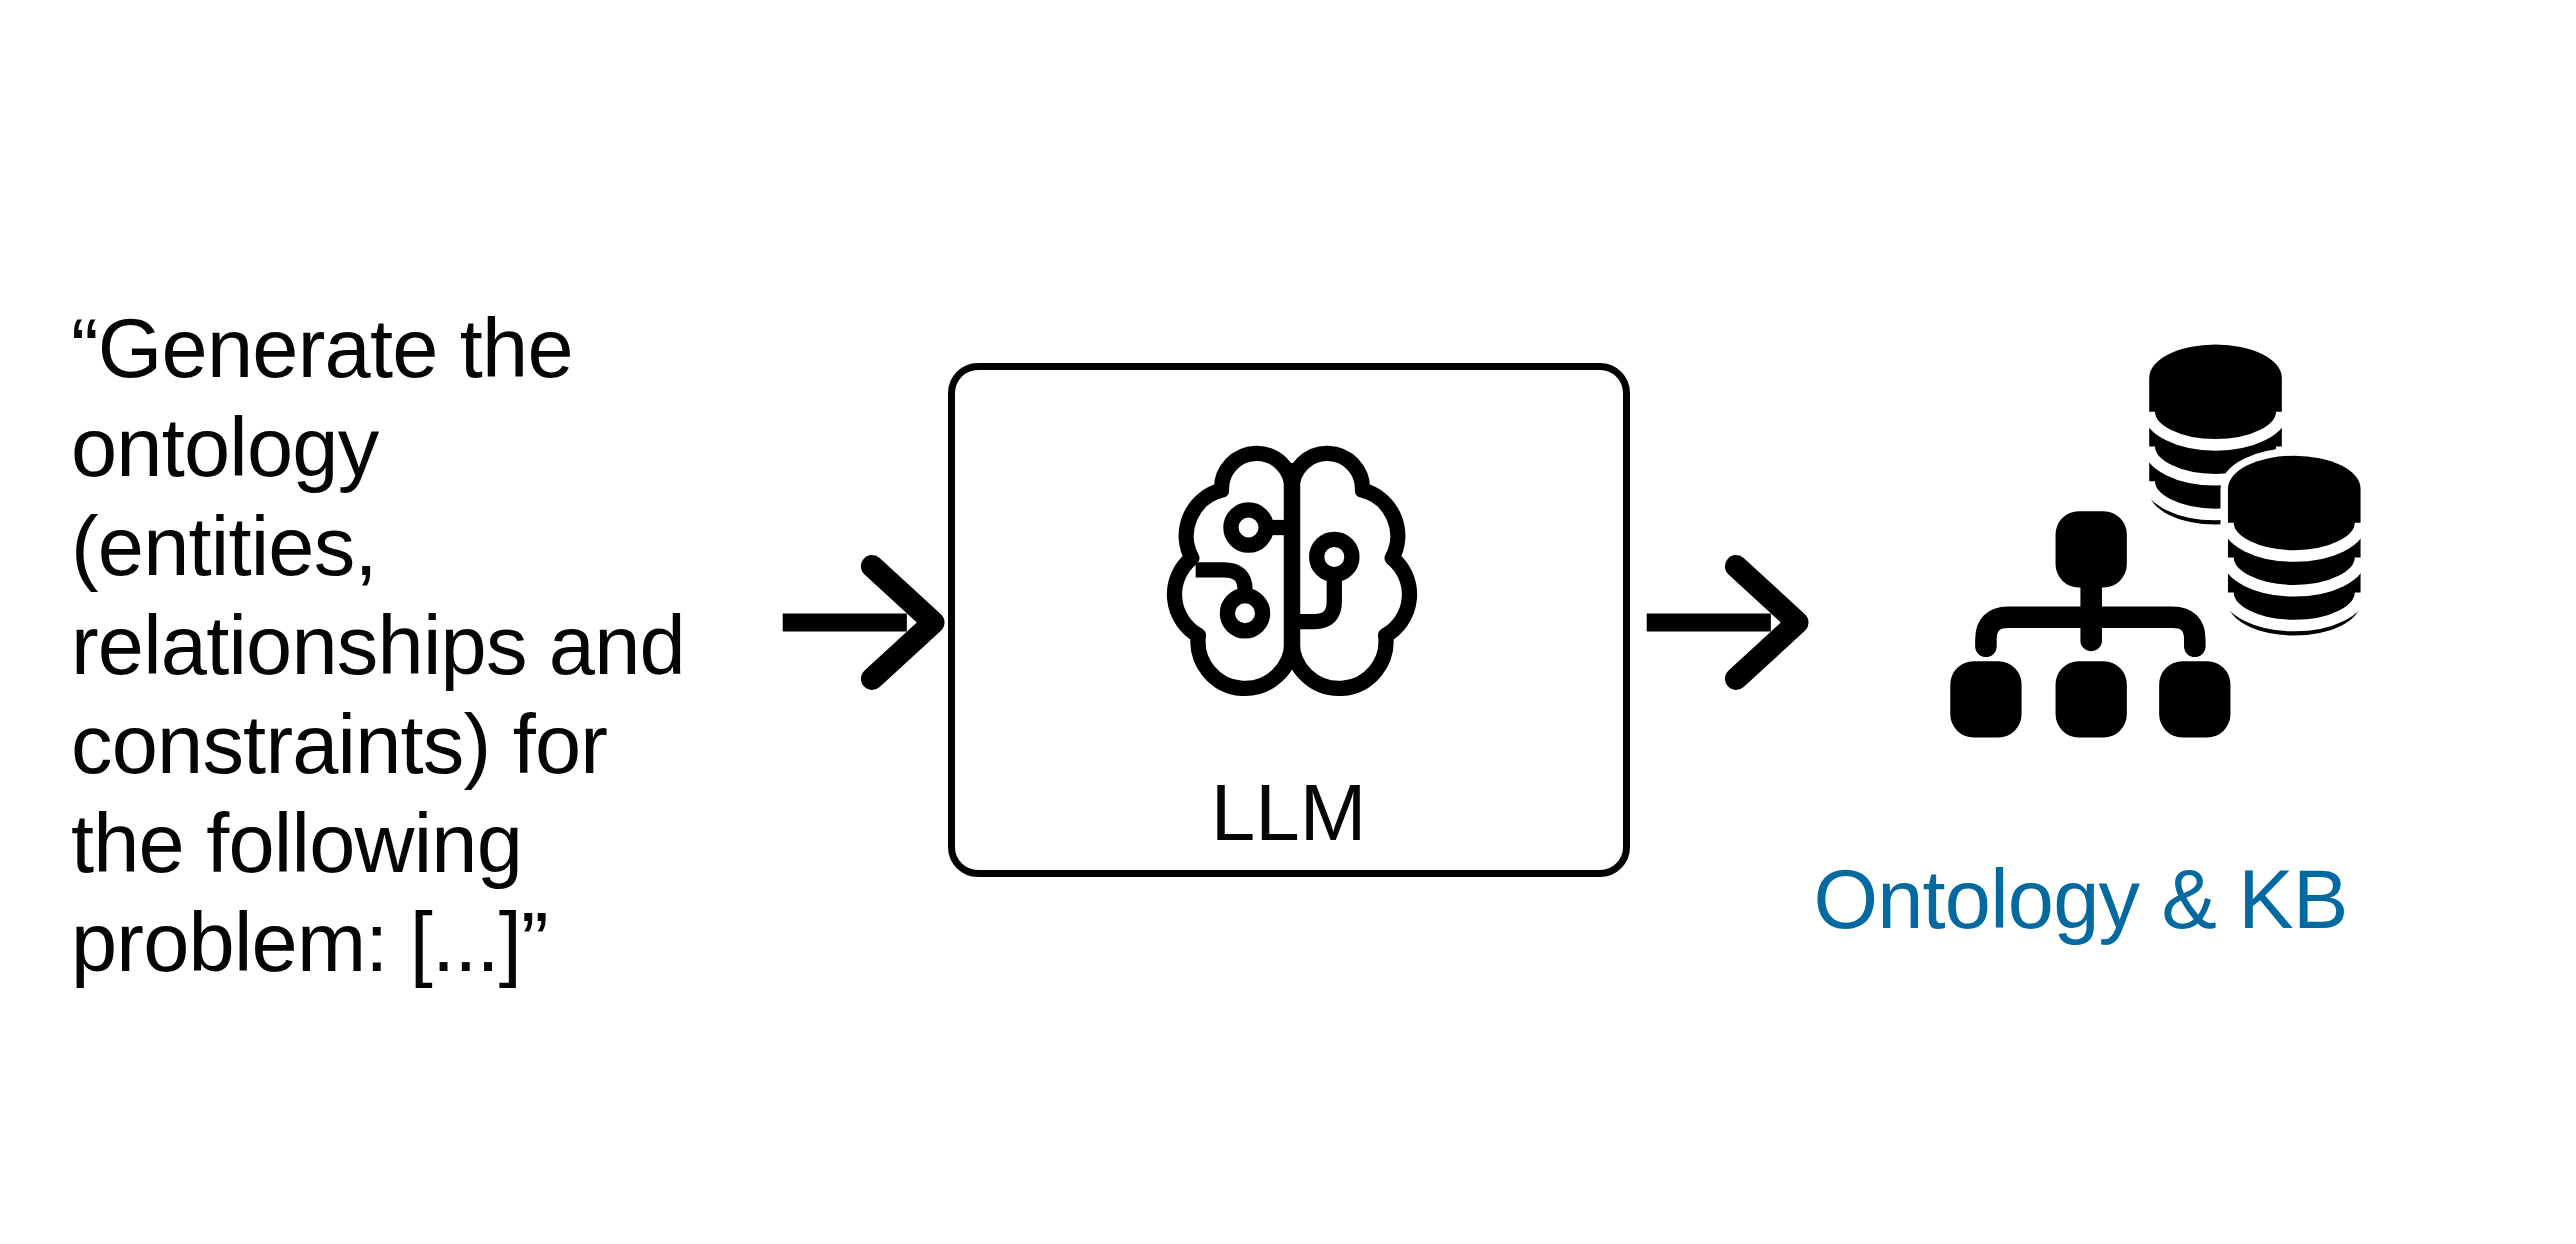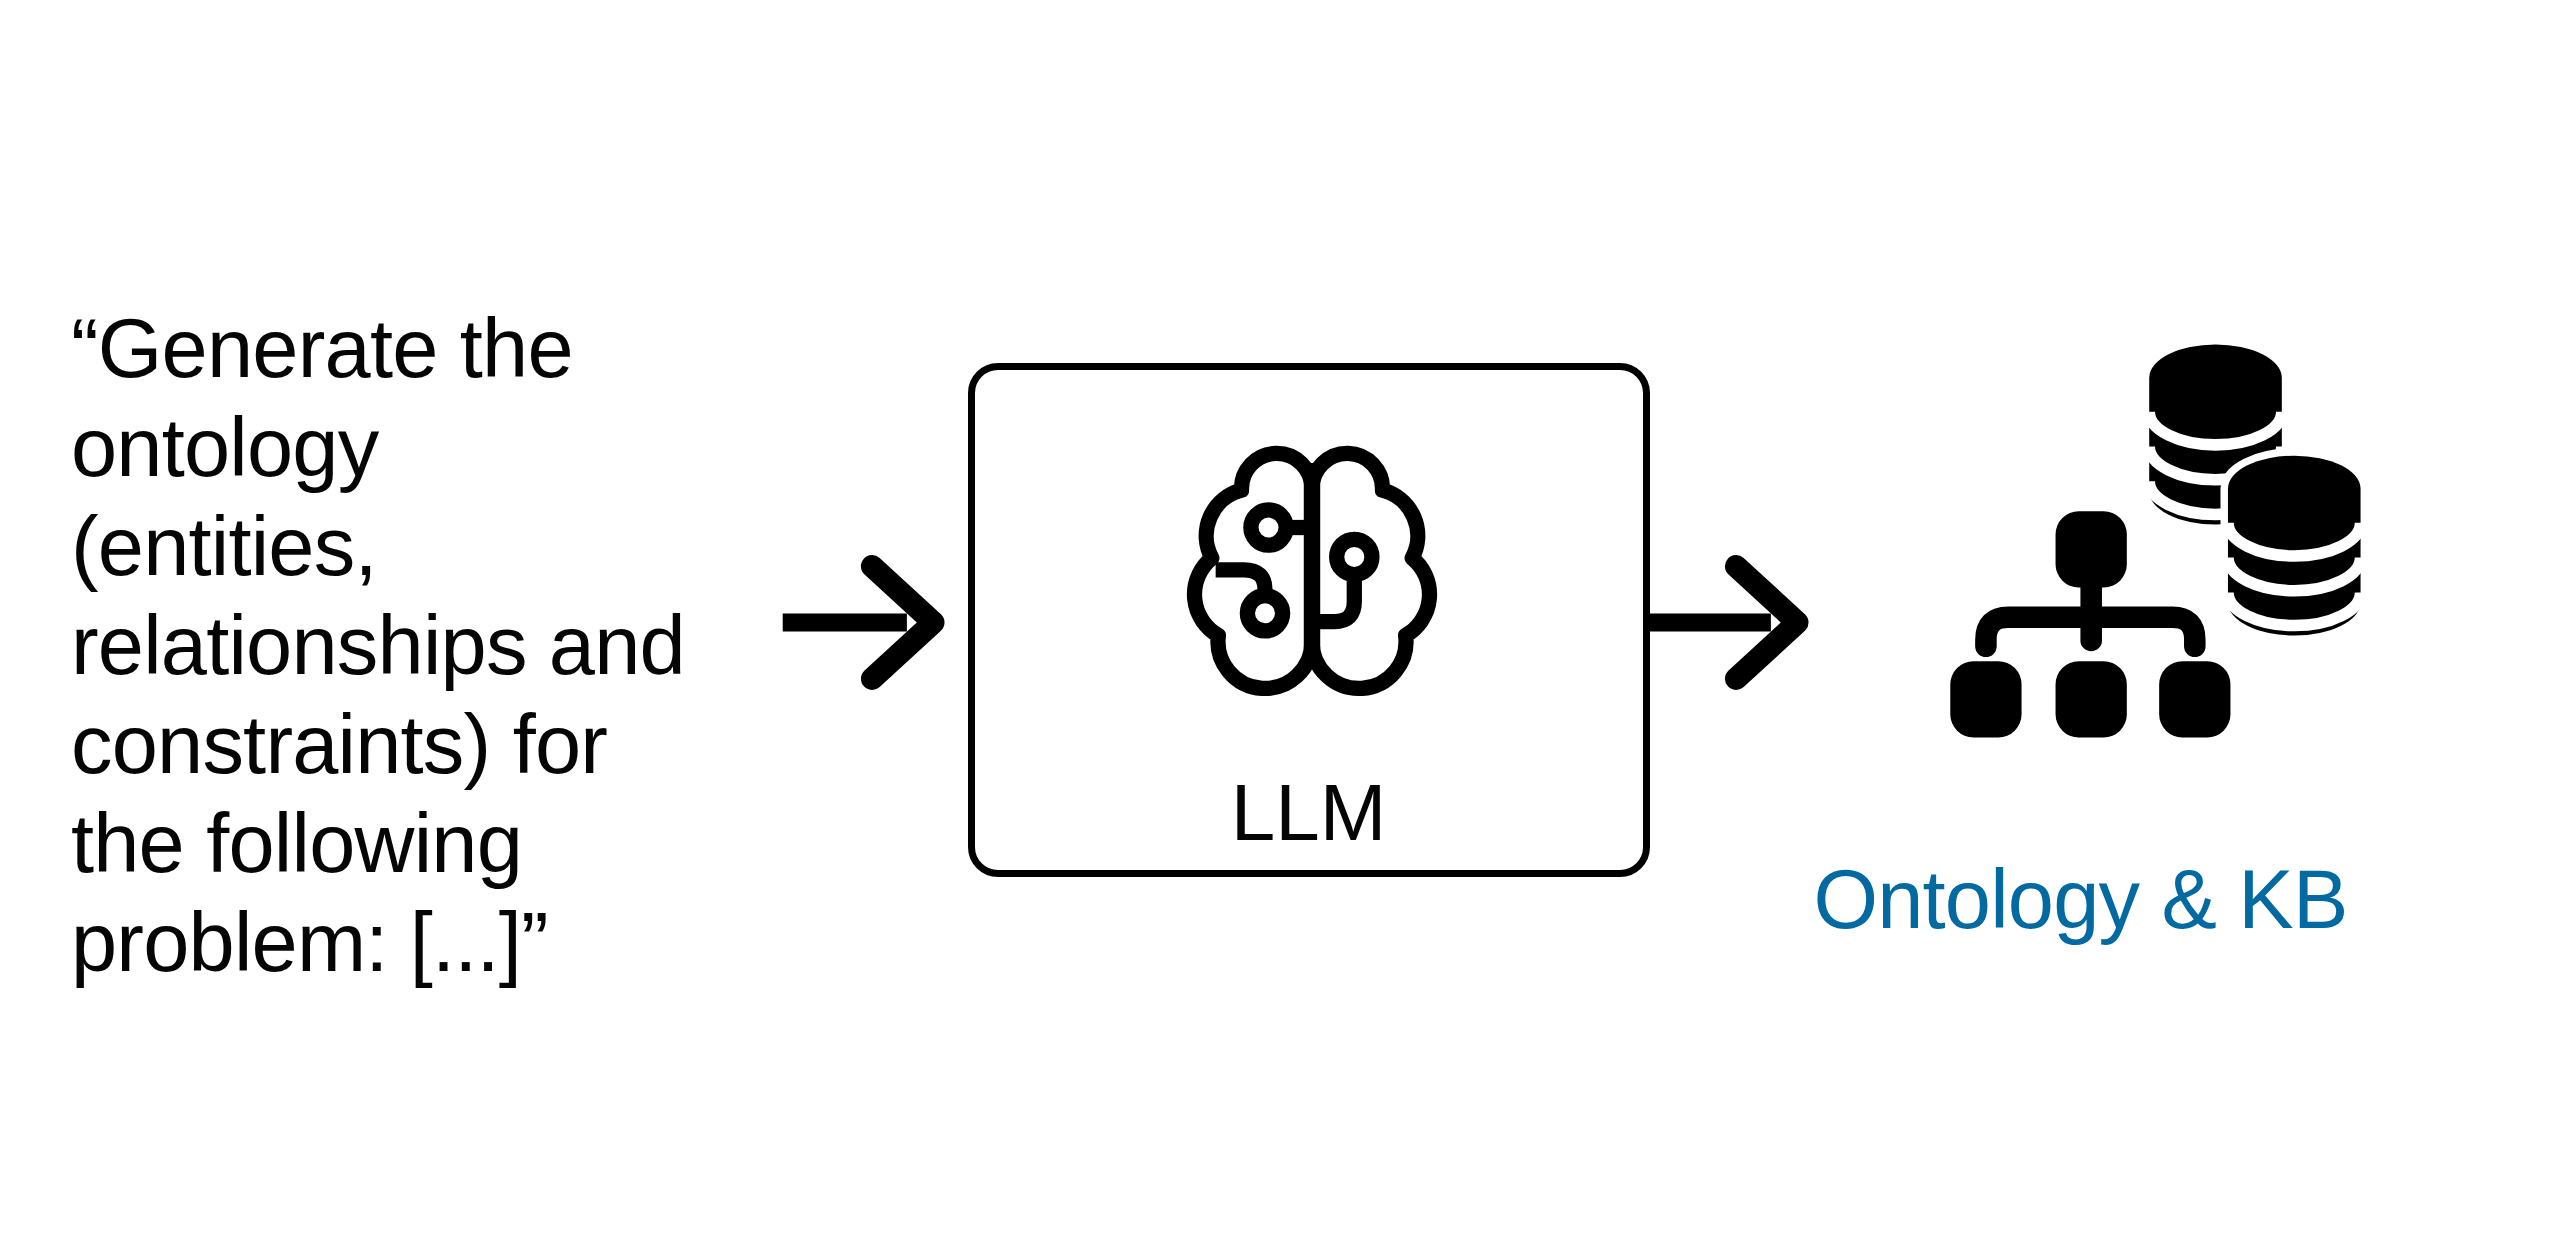--- a/index.html
+++ b/index.html
@@ -10,21 +10,21 @@
     position:absolute;left:71px;top:275px;width:763px;
     font-size:83px;line-height:99px;color:#050505;
     white-space:pre-line;letter-spacing:-0.8px;margin-top:24px;
   }
 
   .arrow{position:absolute;width:174px;height:149px;}
   .arrow1{left:776px;top:548px;}
   .arrow2{left:1640px;top:548px;}
 
   .llm-box{
-    position:absolute;left:968px;top:363px;width:682px;height:514px;
+    position:absolute;left:948px;top:363px;width:682px;height:514px;
     box-sizing:border-box;border:7.5px solid #000;border-radius:30px;background:#fff;
   }
   .brain{position:absolute;left:196px;top:60px;width:282px;height:282px;}
   .llm-label{
     position:absolute;left:0;top:393px;width:667px;text-align:center;
     font-size:80px;line-height:99px;color:#050505;letter-spacing:0;
   }
 
   .kb-icons{position:absolute;left:1925px;top:328px;width:465px;height:431px;}
   .kb-label{

